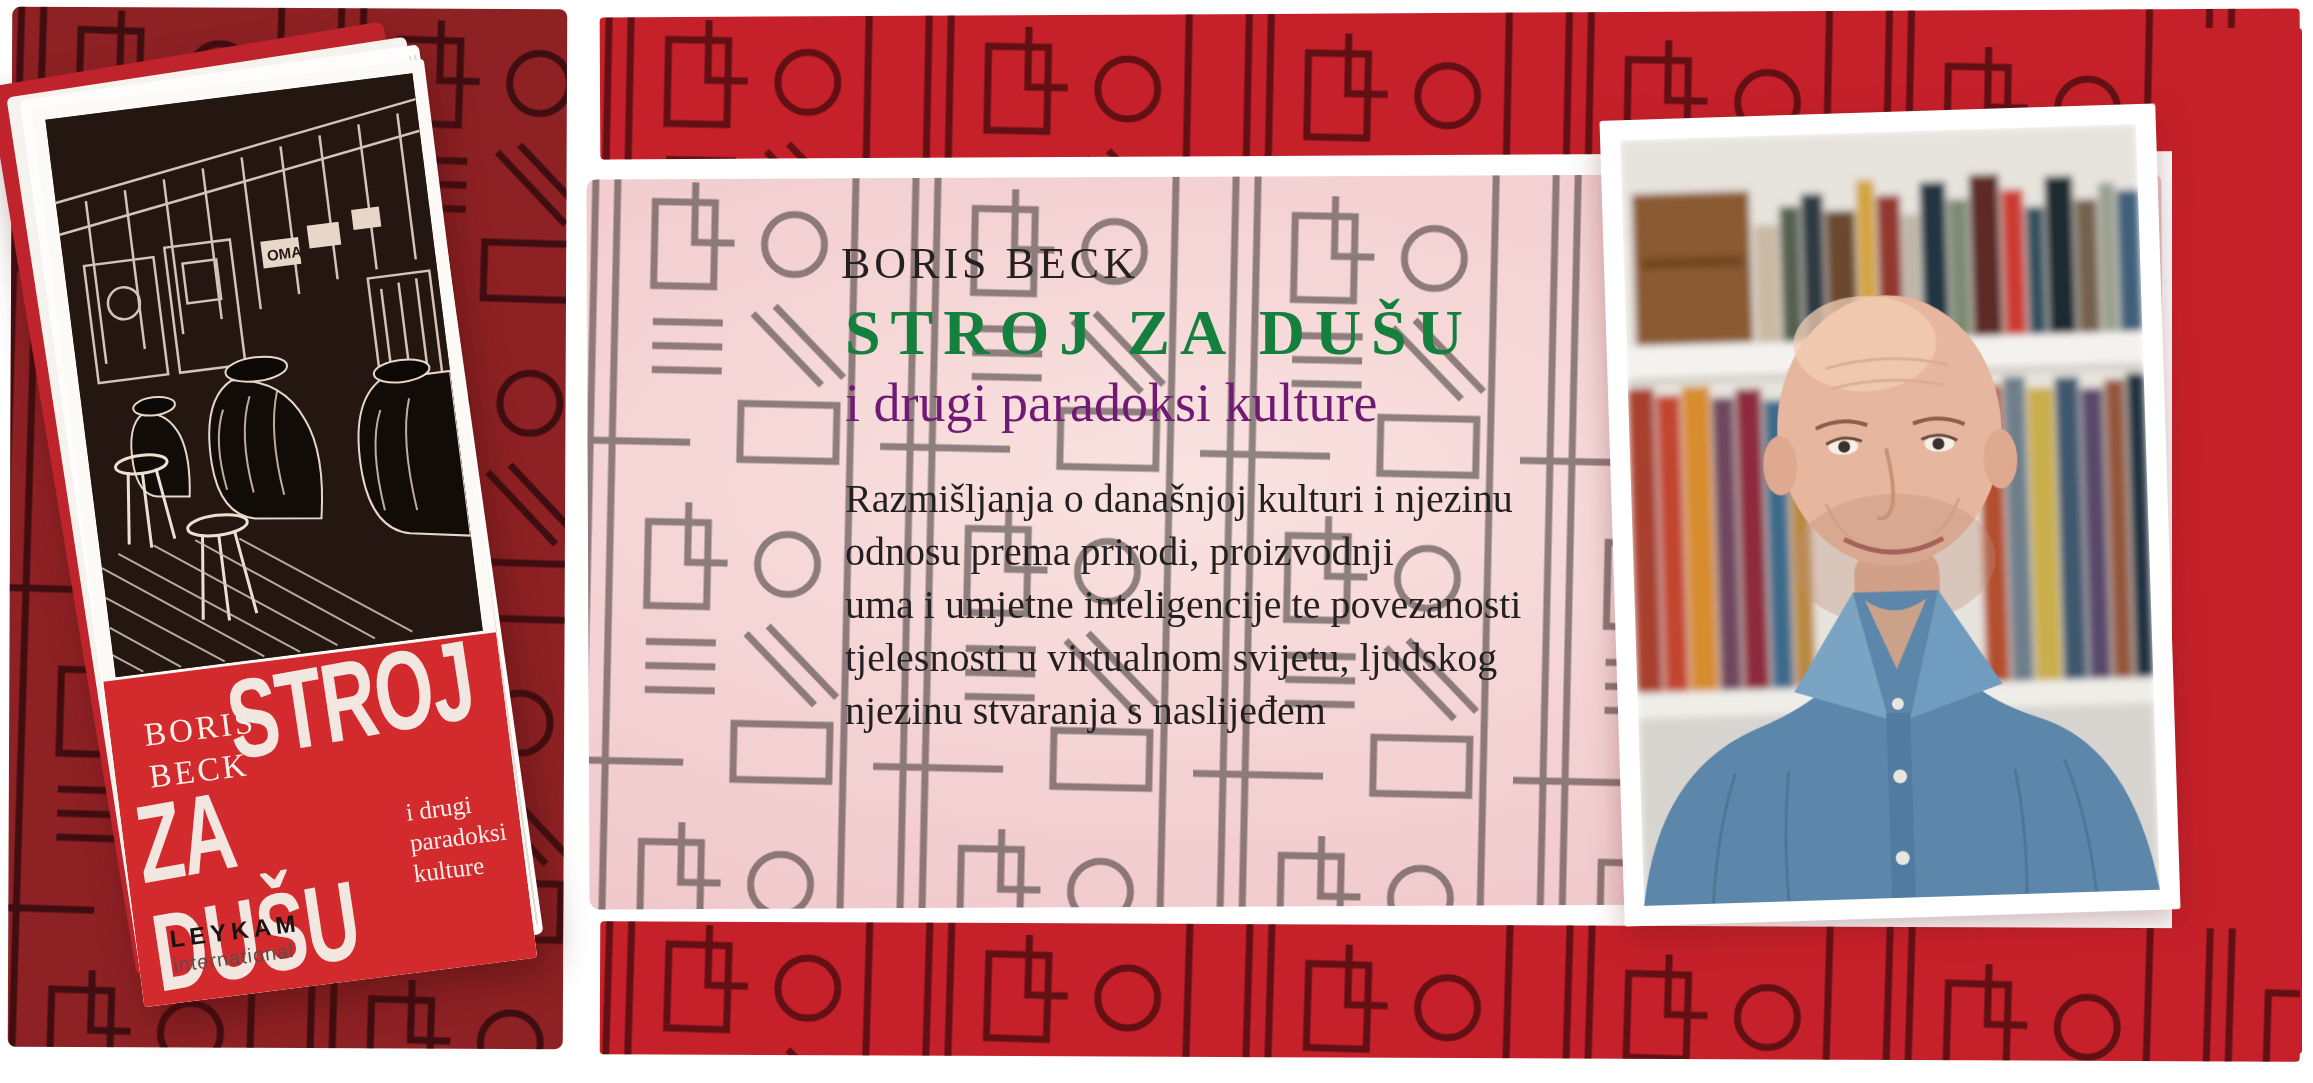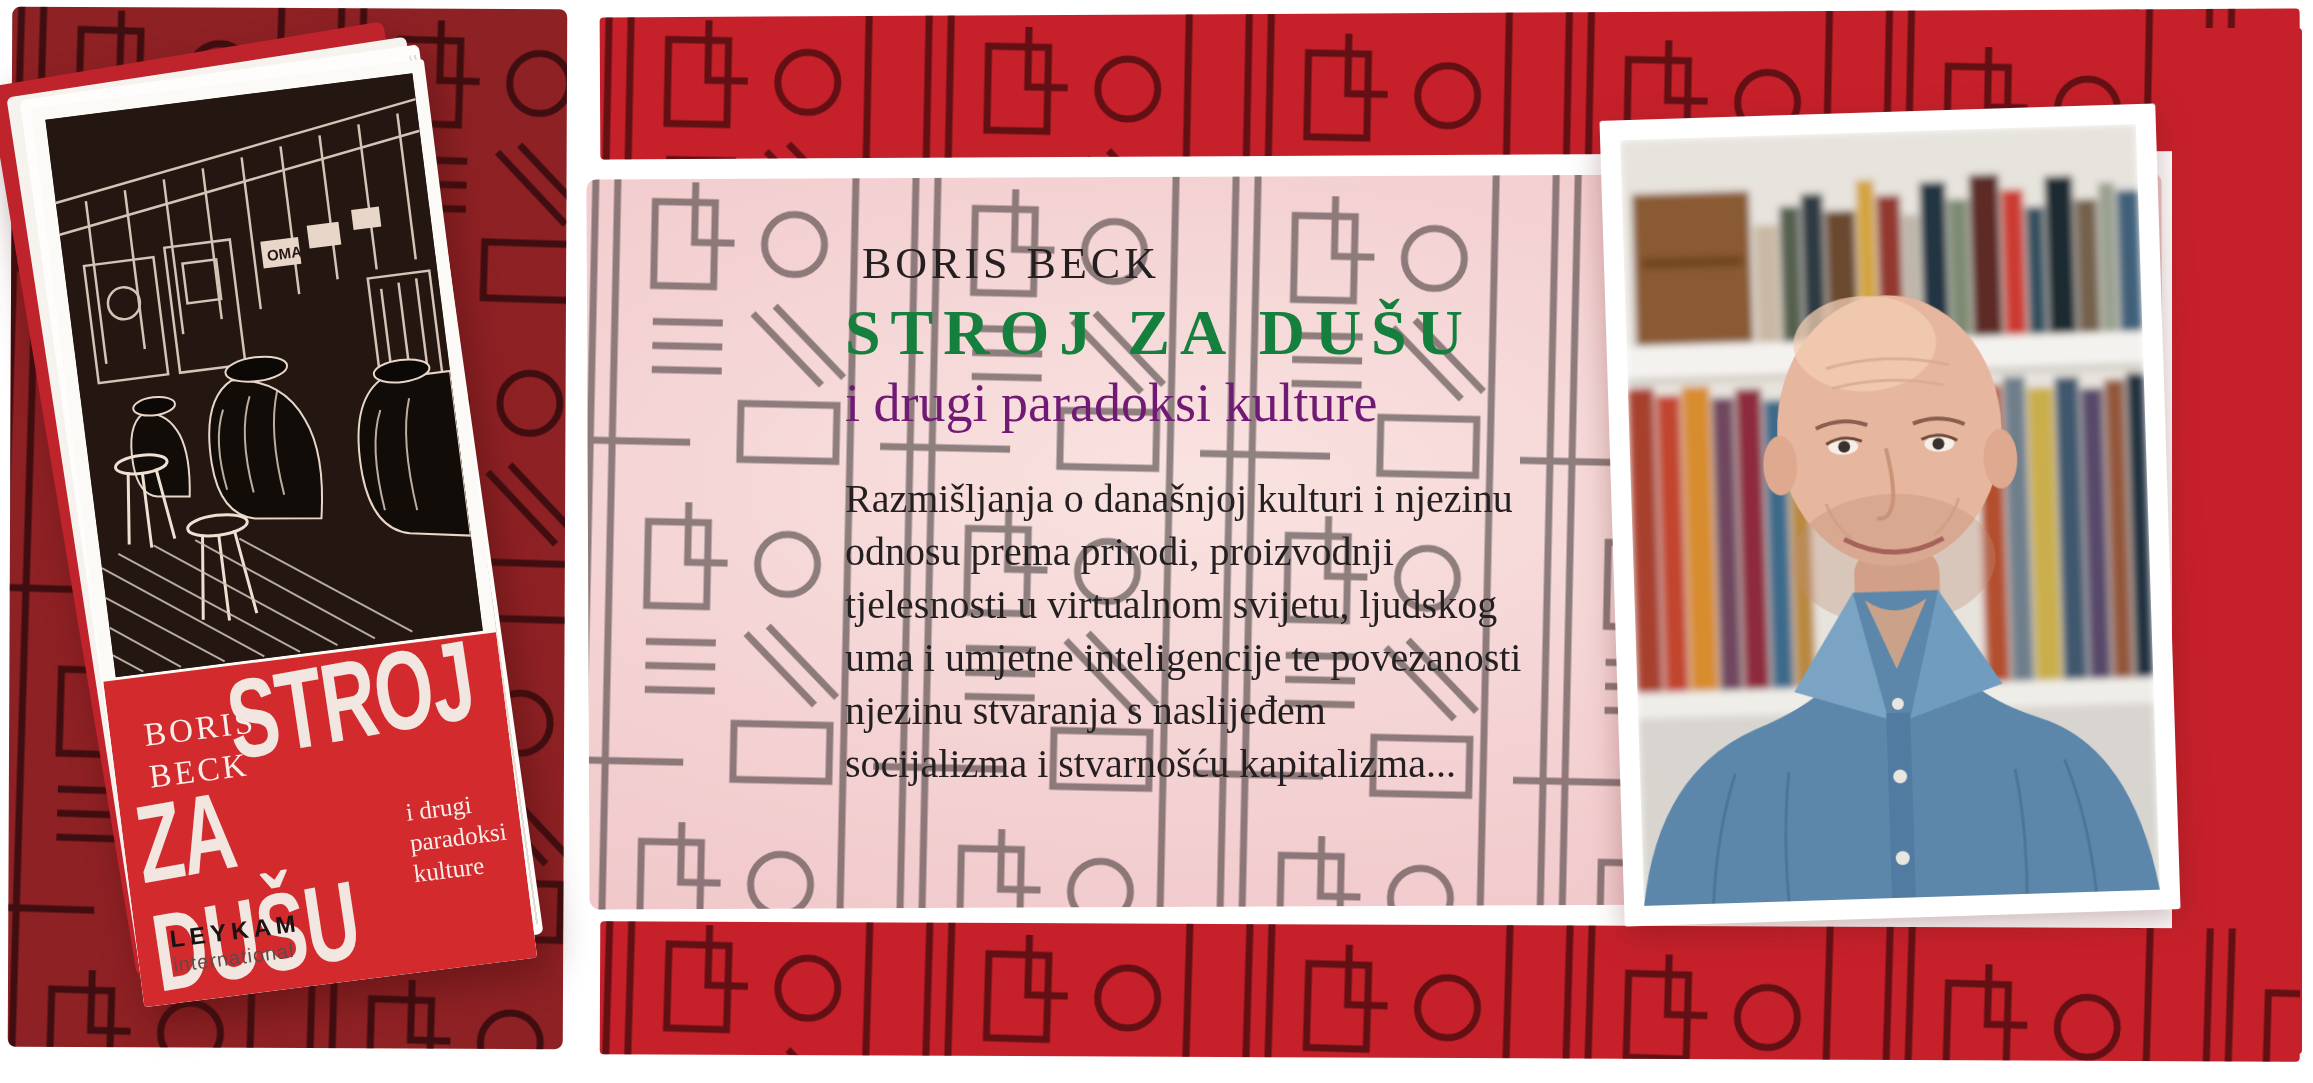--- a/index.html
+++ b/index.html
@@ -14,21 +14,21 @@
             transform:rotate(-.3deg);}
   .band-right{left:2172px;top:28px;width:130px;height:1026px;background:#c6202a;border-radius:4px;}
   .band-bottom{left:600px;top:925px;width:1700px;height:133px;background:#c6202a;border-radius:4px;
                transform:rotate(.25deg);}
   .panel-pink{left:588px;top:176px;width:1575px;height:730px;border-radius:10px;
               transform:rotate(-.25deg);
               background:radial-gradient(ellipse at 38% 42%, #f9e3e1 0%, #f4d2d3 48%, #eec3c6 100%);}
   .pat{position:absolute;inset:-20px;width:calc(100% + 40px);height:calc(100% + 40px);pointer-events:none;}
 
   
-  .panel-author{position:absolute;left:862px;top:238px;font-size:44px;letter-spacing:4px;
+  .panel-author{position:absolute;left:841px;top:238px;font-size:44px;letter-spacing:4px;
                 color:#241f20;z-index:3;}
   .panel-title{position:absolute;left:845px;top:296px;font-size:64px;font-weight:bold;
                letter-spacing:10px;color:#15803d;z-index:3;}
   .panel-subtitle{position:absolute;left:845px;top:372px;font-size:54px;color:#701a75;z-index:3;}
   .panel-desc{position:absolute;left:845px;top:472px;font-size:40px;line-height:53px;
               color:#241f20;z-index:3;}
   .panel-desc div{white-space:nowrap;}
 
   
   .book{position:absolute;left:30px;top:22px;width:500px;height:1010px;z-index:6;
@@ -109,24 +109,23 @@
         <rect width="100%" height="100%" fill="url(#wc)"></rect>
       </svg>
   </div>
 
   <div class="panel-author">BORIS BECK</div>
   <div class="panel-title">STROJ ZA DUŠU</div>
   <div class="panel-subtitle">i drugi paradoksi kulture</div>
   <div class="panel-desc">
       <div>Razmišljanja o današnjoj kulturi i njezinu</div>
       <div>odnosu prema prirodi, proizvodnji</div>
+      <div>uma i umjetne inteligencije te povezanosti</div>
       <div>tjelesnosti u virtualnom svijetu, ljudskog</div>
-      <div>uma i umjetne inteligencije te povezanosti</div>
       <div>njezinu stvaranja s naslijeđem</div>
-      <div>socijalizma i stvarnošću kapitalizma...</div>
     </div>
 
   <div class="book">
     <div class="book-back"></div>
     <div class="book-pages bp1"></div>
     <div class="book-pages bp2"></div>
     <div class="book-cover">
       <div class="cover-ill">
         <svg viewBox="0 0 370 562" preserveAspectRatio="none">
           <rect width="370" height="562" fill="#241711"></rect>

